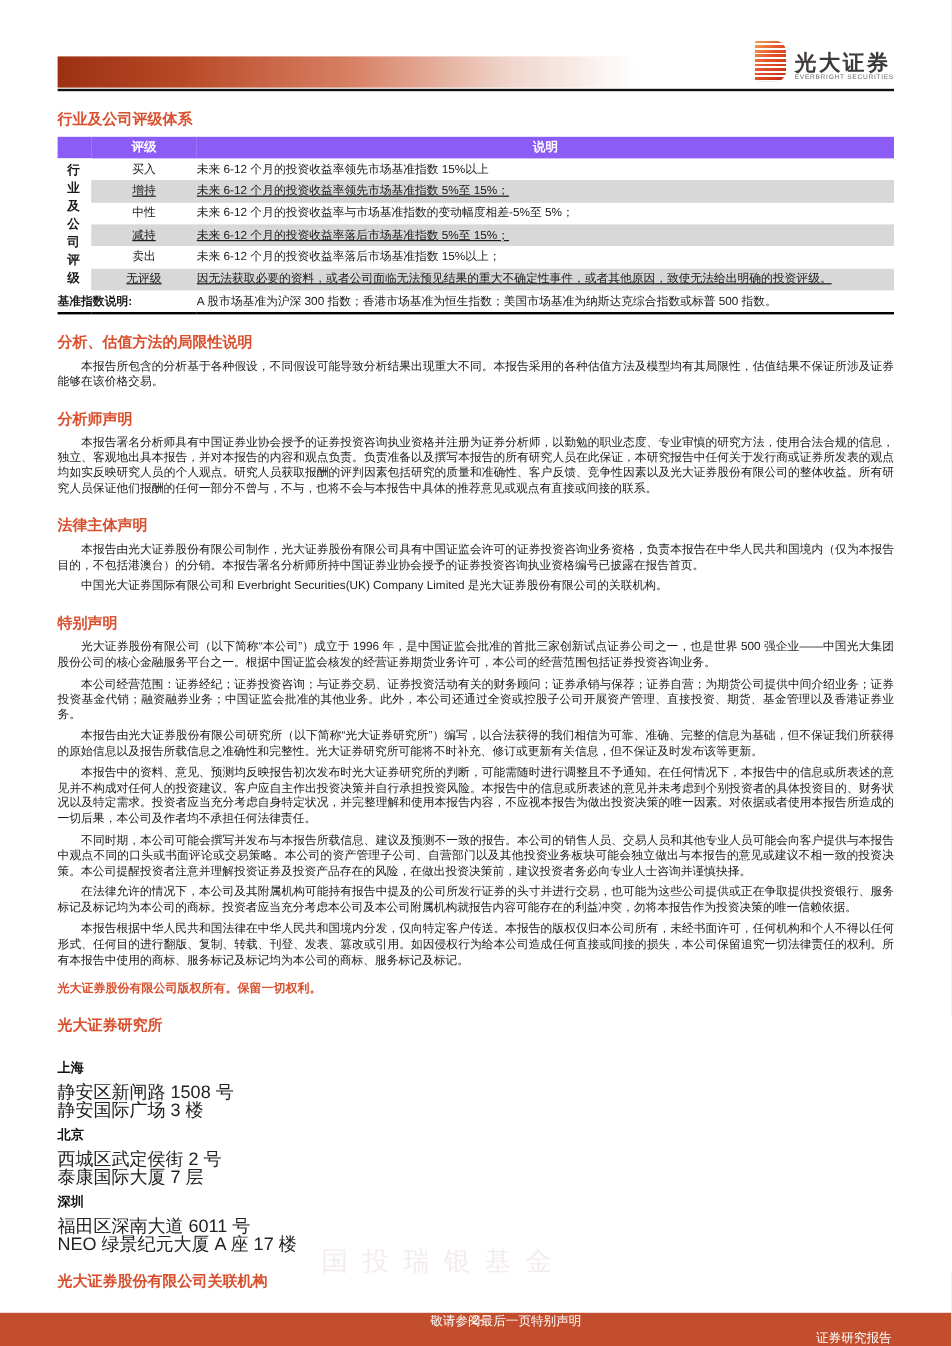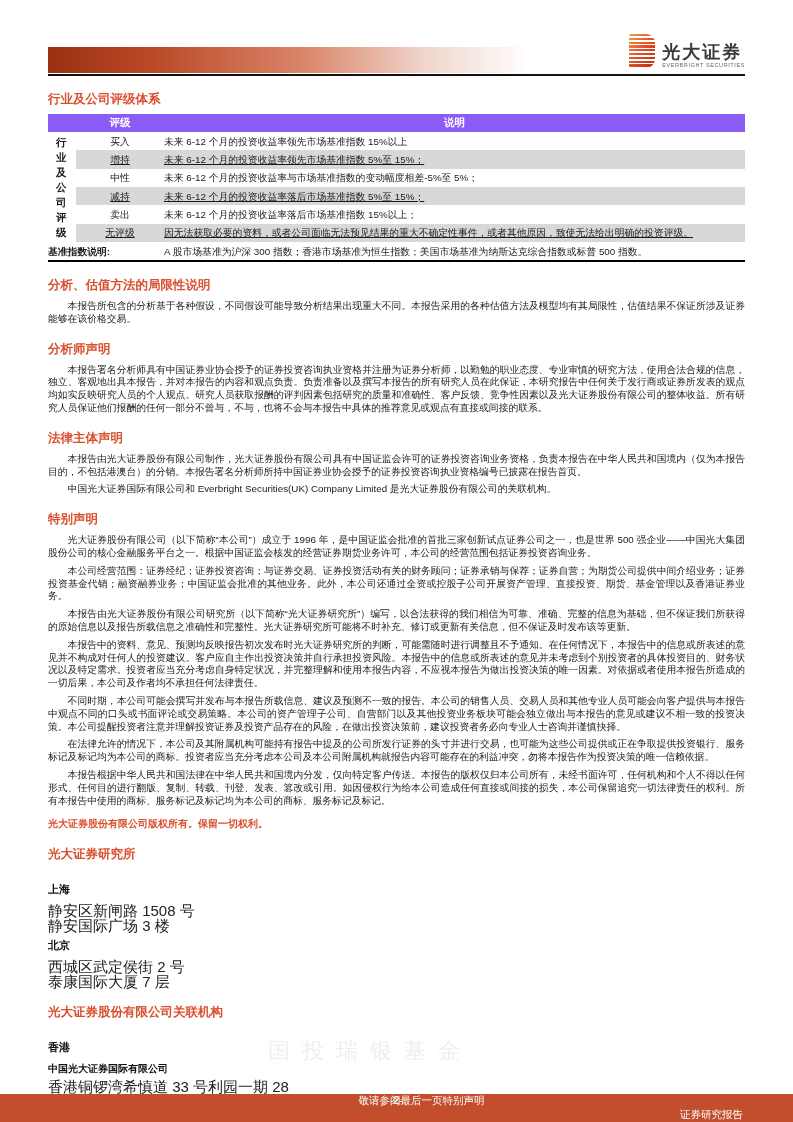--- a/index.html
+++ b/index.html
@@ -153,20 +153,25 @@
       <div class="office office-col-0">
         <div class="city">上海</div>
         <div class="addr">静安区新闸路 1508 号</div>
         <div class="addr">静安国际广场 3 楼</div>
       </div>
       <div class="office office-col-1">
         <div class="city">北京</div>
         <div class="addr">西城区武定侯街 2 号</div>
         <div class="addr">泰康国际大厦 7 层</div>
       </div>
+      <div class="office office-col-2">
+        <div class="city">深圳</div>
+        <div class="addr">福田区深南大道 6011 号</div>
+        <div class="addr">NEO 绿景纪元大厦 A 座 17 楼</div>
+      </div>
     </div>
 
     <h2 class="section-title">光大证券股份有限公司关联机构</h2>
     <div class="office-grid">
       <div class="office office-col-0">
         <div class="city">香港</div>
         <div class="company">中国光大证券国际有限公司</div>
         <div class="addr">香港铜锣湾希慎道 33 号利园一期 28 楼</div>
       </div>
       <div class="office office-col-1">

